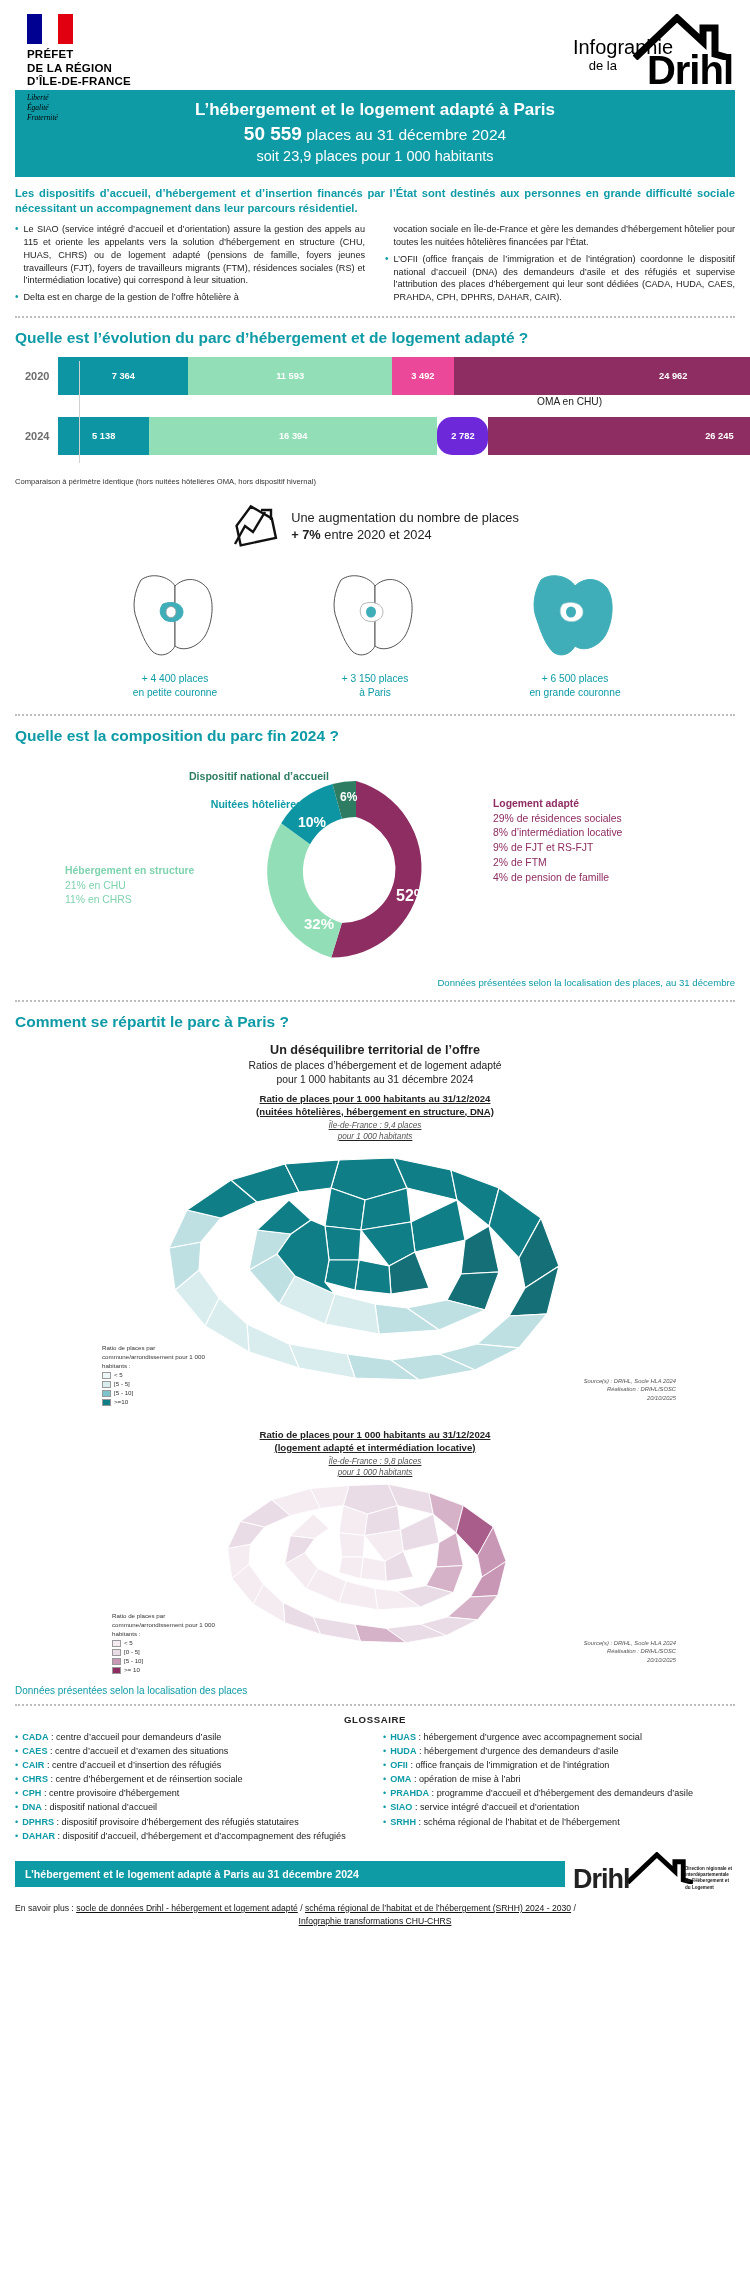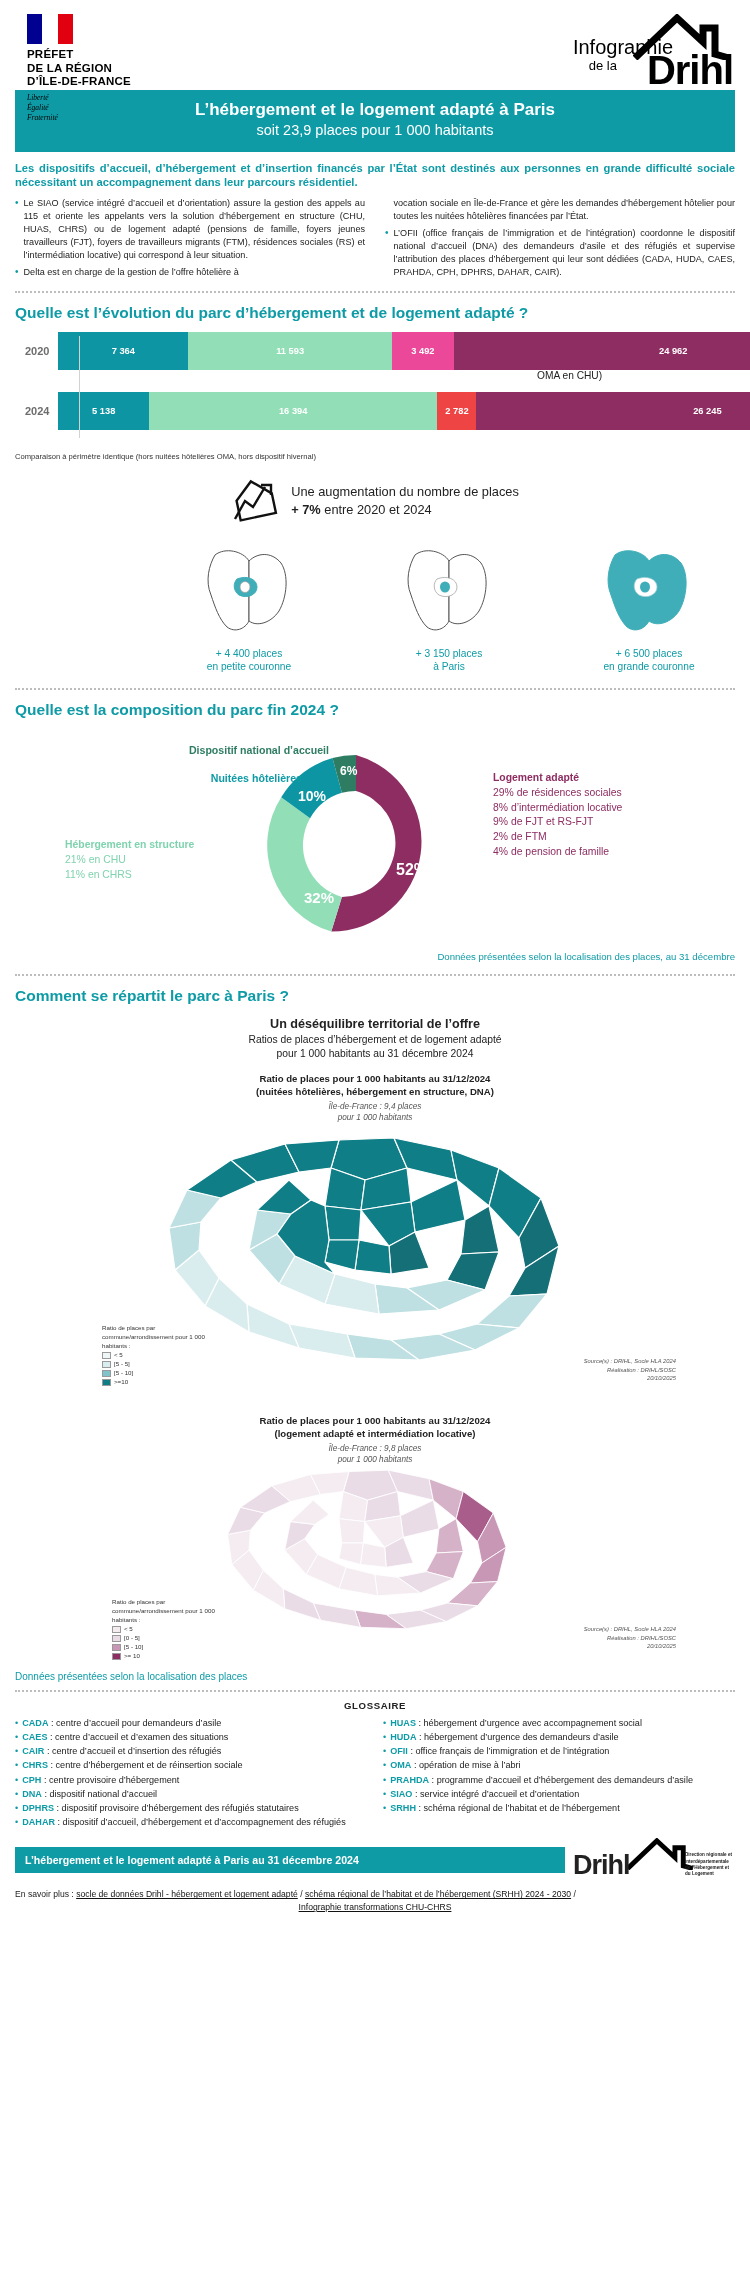--- a/index.html
+++ b/index.html
@@ -57,39 +57,39 @@
   .lg { display:flex; gap:5px; margin-bottom:11px; align-items:flex-start;}
   .sw { width:9px; height:9px; flex:none; margin-top:2px; }
   .note { font-size:7.6px; color:#333; margin:0 14px; }
 
   
   .augment { display:flex; justify-content:center; align-items:center; gap:12px; margin-top:16px; }
   .augment .txt { font-size:12.8px; line-height:1.35; }
   .augment .txt b { font-weight:bold; }
 
   
-  .maps3 { display:flex; justify-content:flex-end; margin-top:16px; }
+  .maps3 { display:flex; justify-content:center; margin-top:16px; }
   .map3 { text-align:center; width:200px; }
   .map3 .cap { color:#0E9BA6; font-size:10.2px; line-height:1.35; margin-top:6px; }
 
   
   .donut-sec { position:relative; height:218px; margin-top:14px;}
   .donut-holder { position:absolute; left:255px; top:12px; }
   .lab { position:absolute; font-size:10.4px; line-height:1.42;}
   .lab .hd { font-weight:bold; }
   .dna-lab { right:420px; top:10px; text-align:right; color:#2E7D62; font-weight:bold; font-size:10.6px;margin-left:15px;}
   .nh-lab  { right:447px; top:38px; text-align:right; color:#0E9BA6; font-weight:bold; font-size:10.6px;}
   .hs-lab  { left:64px; top:105px; color:#7FD3AE; }
   .la-lab  { left:492px; top:38px; color:#8E2D62; }
   .donut-note { color:#0E9BA6; font-size:9.6px; text-align:right; margin:0 14px; }
 
   
   .paris-title { text-align:center; font-weight:bold; font-size:12.6px; margin-top:12px;}
   .paris-sub { text-align:center; font-size:10.3px; line-height:1.35; margin-top:2px;}
-  .mapbox { position:relative; width:722px; height:330px; margin:12px auto 0;}
+  .mapbox { position:relative; width:722px; height:330px; margin:6px auto 0;text-decoration:underline;}
   .mapbox.second { height:250px; }
   .m-head { text-align:center; font-weight:bold; font-size:9.6px; line-height:1.35; }
   .m-sub { text-align:center; font-size:8.2px; font-style:italic; color:#555; line-height:1.3;}
   .m-legend { position:absolute; font-size:6.2px; line-height:1.45; color:#333;}
   .m-legend .li{ display:flex; align-items:center; gap:3px;}
   .m-legend .ck{ width:9px;height:7px; display:inline-block; border:.5px solid #999;}
   .m-src { position:absolute; font-size:5.8px; font-style:italic; color:#555; text-align:right; line-height:1.5;}
 
   .dn-note { color:#0E9BA6; font-size:10px; margin:6px 14px 0;}
 
@@ -140,20 +140,21 @@
         <path d="M2 44 L44 4 L70 28 L70 14 L82 14 L82 40 L96 44" fill="none" stroke="#000" stroke-width="7" stroke-linejoin="miter"></path>
       </svg>
       <div class="t1">Infographie</div>
       <div class="t2">de la</div>
       <div class="t3">Drihl</div>
     </div>
   </div>
 
   <div class="banner">
     <div class="l1">L’hébergement et le logement adapté à Paris</div>
+    <div class="l2"><b>50 559</b><span> places au 31 décembre 2024</span></div>
     <div class="l3">soit 23,9 places pour 1 000 habitants</div>
   </div>
 
   <div class="intro-lead">Les dispositifs d’accueil, d’hébergement et d’insertion financés par l’État sont destinés aux personnes en grande difficulté sociale nécessitant un accompagnement dans leur parcours résidentiel.</div>
   <div class="cols">
     <div class="col">
       <div class="bl">
           <span class="dot">•</span>
           <span>Le SIAO (service intégré d’accueil et d’orientation) assure la gestion des appels au 115 et oriente les appelants vers la solution d’hébergement en structure (CHU, HUAS, CHRS) ou de logement adapté (pensions de famille, foyers jeunes travailleurs (FJT), foyers de travailleurs migrants (FTM), résidences sociales (RS) et l’intermédiation locative) qui correspond à leur situation.</span>
         </div>
@@ -187,21 +188,21 @@
             <div class="seg" style="background: rgb(146, 223, 183); width: 204.037px;">11 593</div>
             <div class="seg" style="background: #ec4899; width: 61.4592px;">3 492</div>
             <div class="seg" style="background: rgb(142, 45, 98); width: 439.331px;">24 962</div>
           </div>
       </div>
       <div class="barrow" style="">
         <div class="yr">2024</div>
         <div class="bar" id="bar2024">
             <div class="seg" style="background: rgb(14, 149, 163); width: 90.4288px;">5 138</div>
             <div class="seg" style="background: rgb(146, 223, 183); width: 288.534px;">16 394</div>
-            <div class="seg" style="background: #ef4444; width: 39px;">2 782</div>
+            <div class="seg" style="background: #6d28d9; width: 51px; border-radius: 15px;">2 782</div>
             <div class="seg" style="background: rgb(142, 45, 98); width: 461.912px;">26 245</div>
           </div>
       </div>
     </div>
     <div class="legend" id="barlegend">
         <div class="lg">
           <span class="sw" style="background:#0E95A3"></span>
           <span>Nuitées hôtelières (hors OMA)</span>
         </div>
         <div class="lg">

